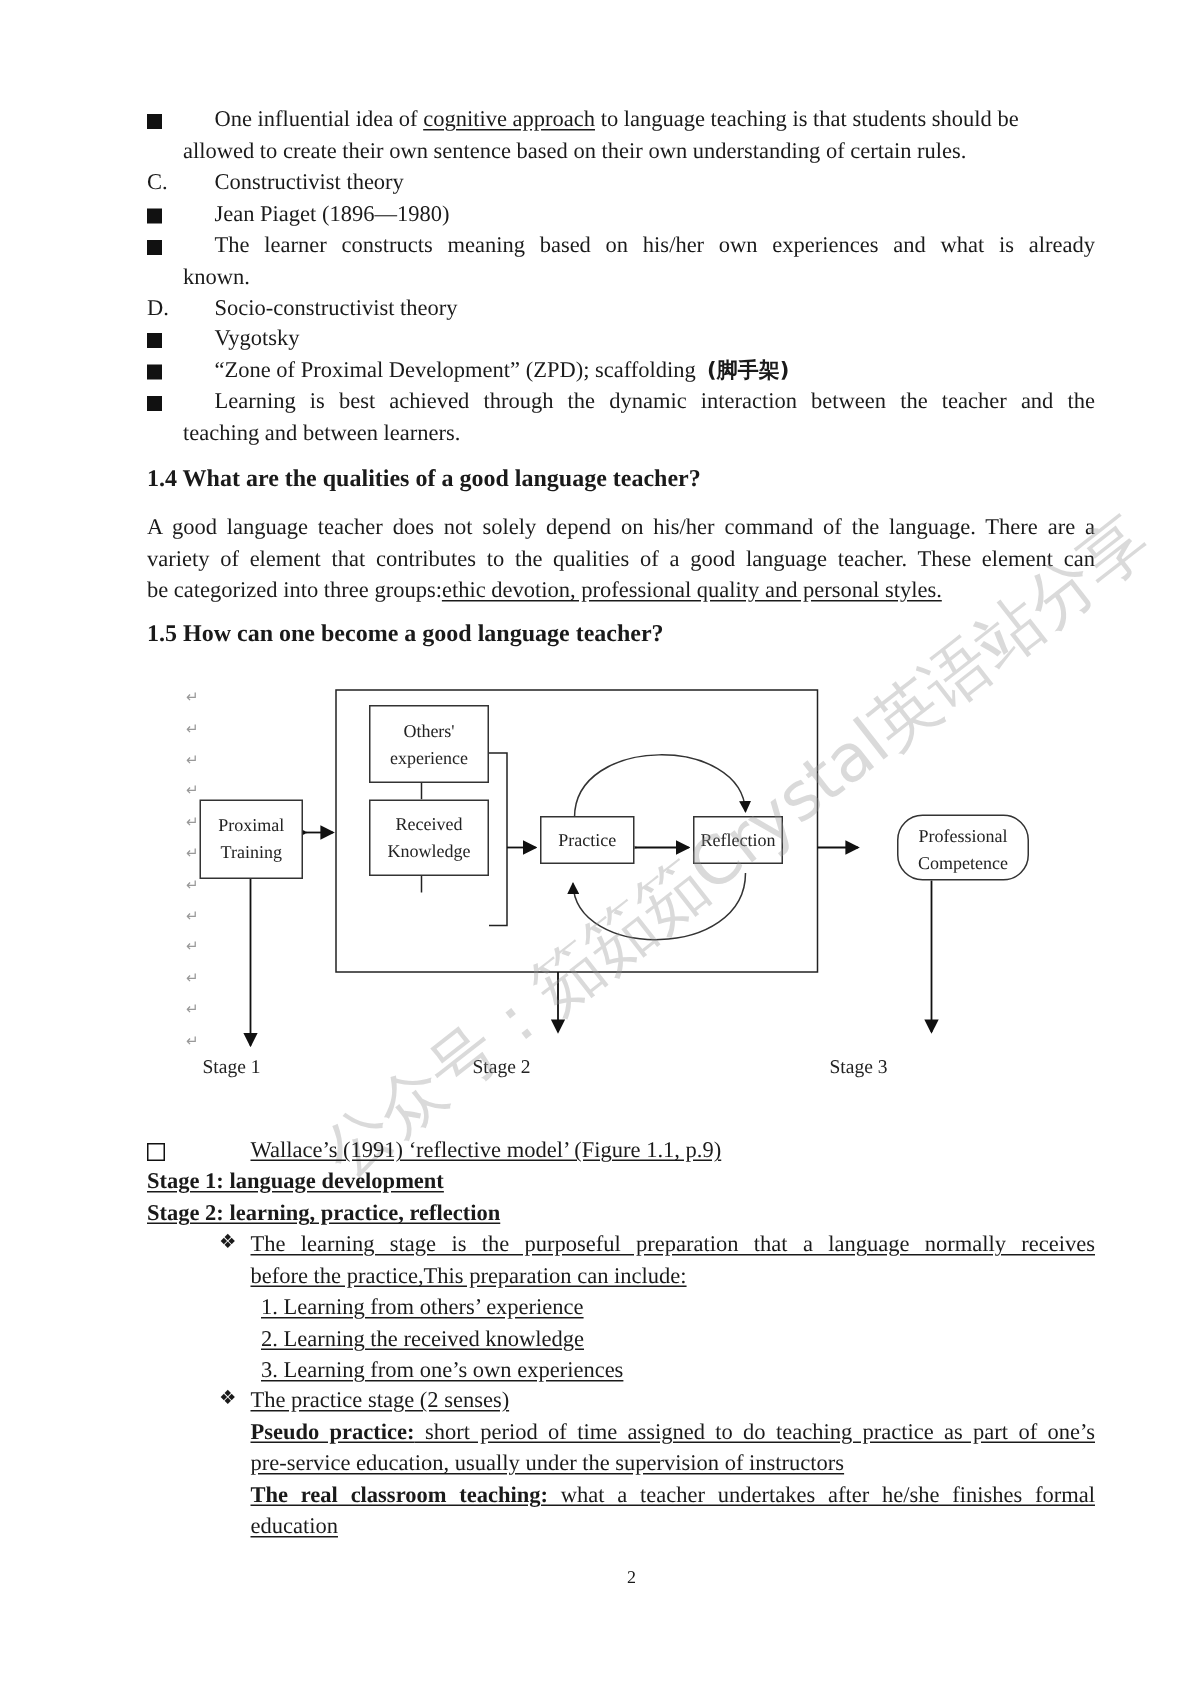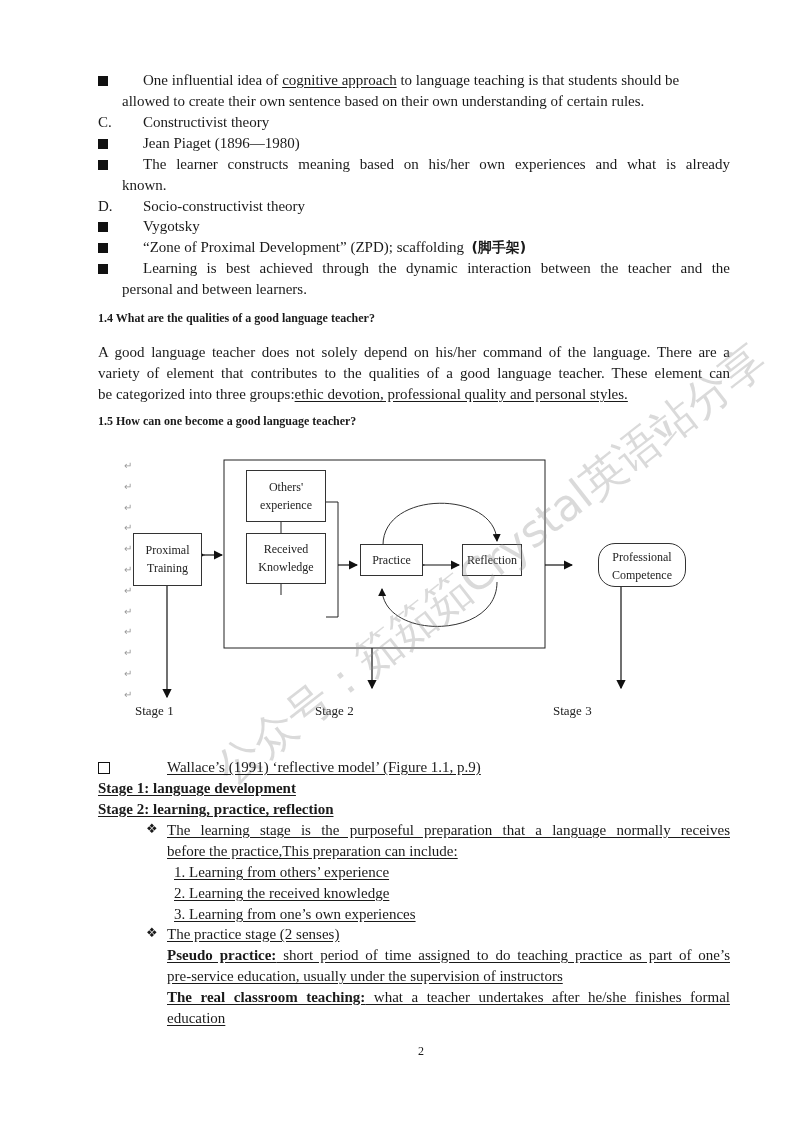--- a/index.html
+++ b/index.html
@@ -6,21 +6,21 @@
   body { width: 793px; height: 1122px; position: relative; overflow: hidden;
          font-family: "Liberation Serif", serif; color: #1a1a1a; font-size: 15px; }
   .abs { position: absolute; }
   .line { position: absolute; left: 0; white-space: nowrap; line-height: 20px; }
   .bullet-sq { position: absolute; left: 98px; width: 10px; height: 10px; background: #111; }
   .marker { position: absolute; left: 98px; }
   .txt { position: absolute; left: 143px; }
   .cont { position: absolute; left: 122px; }
   .just { text-align: justify; text-align-last: justify; }
   .u { text-decoration: underline; text-underline-offset: 2px; }
-  .h { font-weight: bold; font-size: 12px; position: absolute; left: 98px; white-space: nowrap; }
+  .h { font-weight: bold; font-size: 16px; position: absolute; left: 98px; white-space: nowrap; }
   .para { position: absolute; left: 98px; width: 632px; }
   .diag-box { position: absolute; border: 1px solid #333; background: #fff; font-size: 12px;
               text-align: center; line-height: 18px; color: #222; box-sizing: border-box; }
   .pilcrow { color: #999; font-size: 10px; }
   .wm { position: absolute; color: rgba(150,150,150,0.35); font-size: 44px; transform: rotate(-38deg);
         white-space: nowrap; font-family: "DejaVu Sans", sans-serif; pointer-events: none; }
   .stage { position: absolute; font-size: 13px; color: #222; }
   .diamond { position: absolute; left: 146px; font-size: 13px; font-family: "DejaVu Sans", sans-serif; }
   .bold { font-weight: bold; text-align: center; }
 </style>
@@ -44,21 +44,21 @@
 <div class="line marker" style="top:196px;">D.</div>
 <div class="line txt" style="top:196px;">Socio-constructivist theory</div>
 <div class="bullet-sq" style="top:222px;"></div>
 <div class="line txt" style="top:216px;">Vygotsky</div>
 <div class="bullet-sq" style="top:243px;"></div>
 <div class="line txt" style="top:237px;">
   <span>“Zone of Proximal Development” (ZPD); scaffolding</span>&nbsp;&nbsp;<span class="bold" style="font-family:'DejaVu Sans',sans-serif; font-size:14px;">(脚手架)</span>
 </div>
 <div class="bullet-sq" style="top:264px;"></div>
 <div class="line txt just" style="top:258px; width:587px;">Learning is best achieved through the dynamic interaction between the teacher and the</div>
-<div class="line cont" style="top:279px;">personal and between learners.</div>
+<div class="line cont" style="top:279px;">teaching and between learners.</div>
 
 <div class="h" style="top:311px;">1.4 What are the qualities of a good language teacher?</div>
 <div class="line para just" style="top:342px;">A good language teacher does not solely depend on his/her command of the language. There are a</div>
 <div class="line para just" style="top:363px;">variety of element that contributes to the qualities of a good language teacher. These element can</div>
 <div class="line para" style="top:384px;">
   <span>be categorized into three groups:</span><span class="u">ethic devotion, professional quality and personal styles.</span>
 </div>
 
 <div class="h" style="top:414px;">1.5 How can one become a good language teacher?</div>
 

